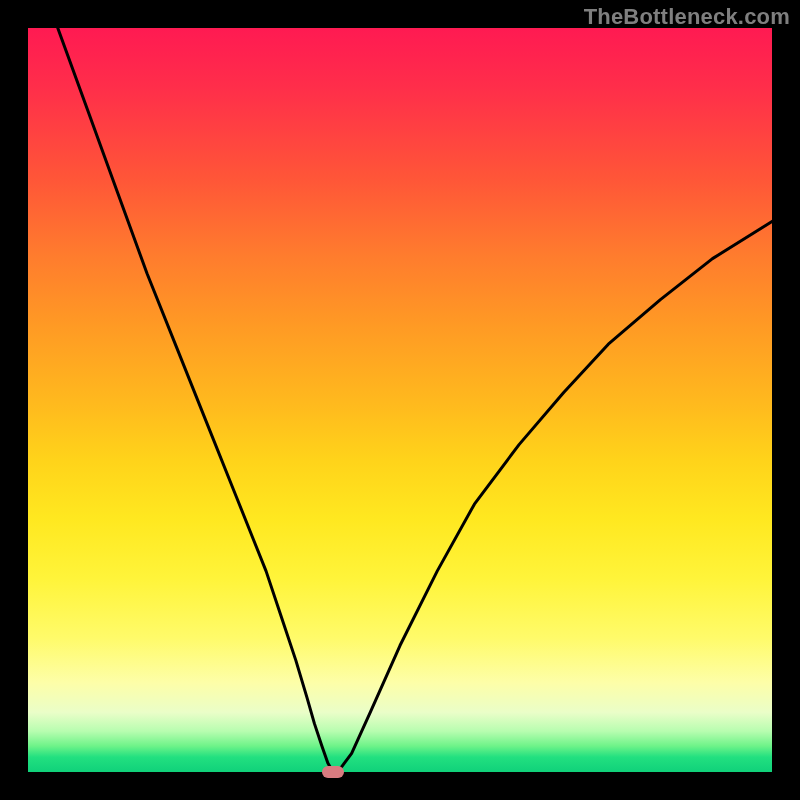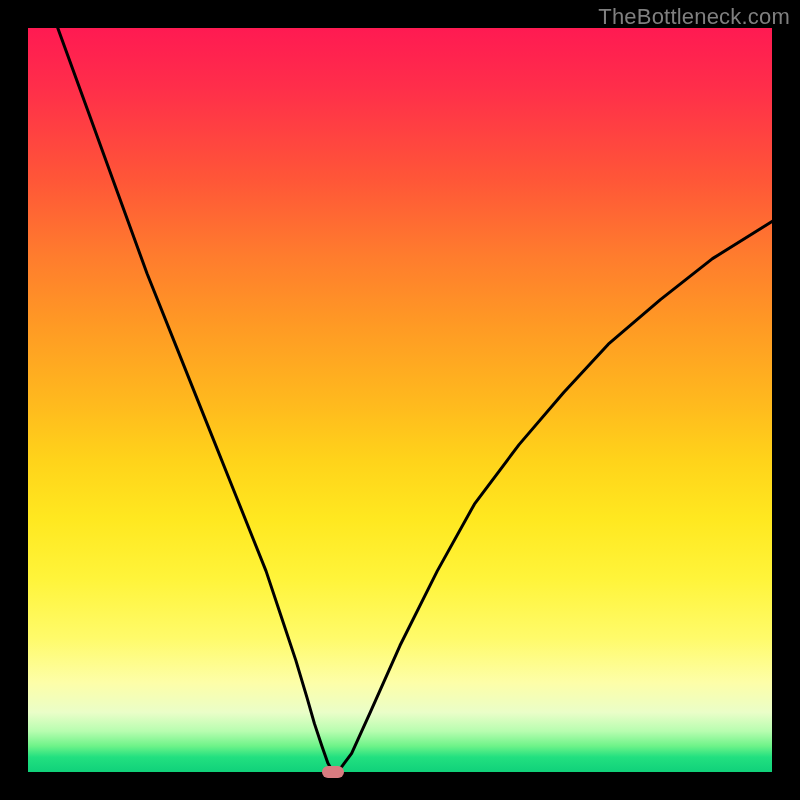--- a/index.html
+++ b/index.html
@@ -44,21 +44,21 @@
       #22e080 98%,
       #10d17a 100%
     );
   }
   .watermark {
     position: absolute;
     top: 4px;
     right: 10px;
     color: #7f7f7f;
     font-size: 22px;
-    font-weight: 400;
+    font-weight: 700;
     letter-spacing: 0.2px;
     user-select: none;
   }
   .curve {
     position: absolute;
     left: 0;
     top: 0;
   }
   .marker {
     position: absolute;

